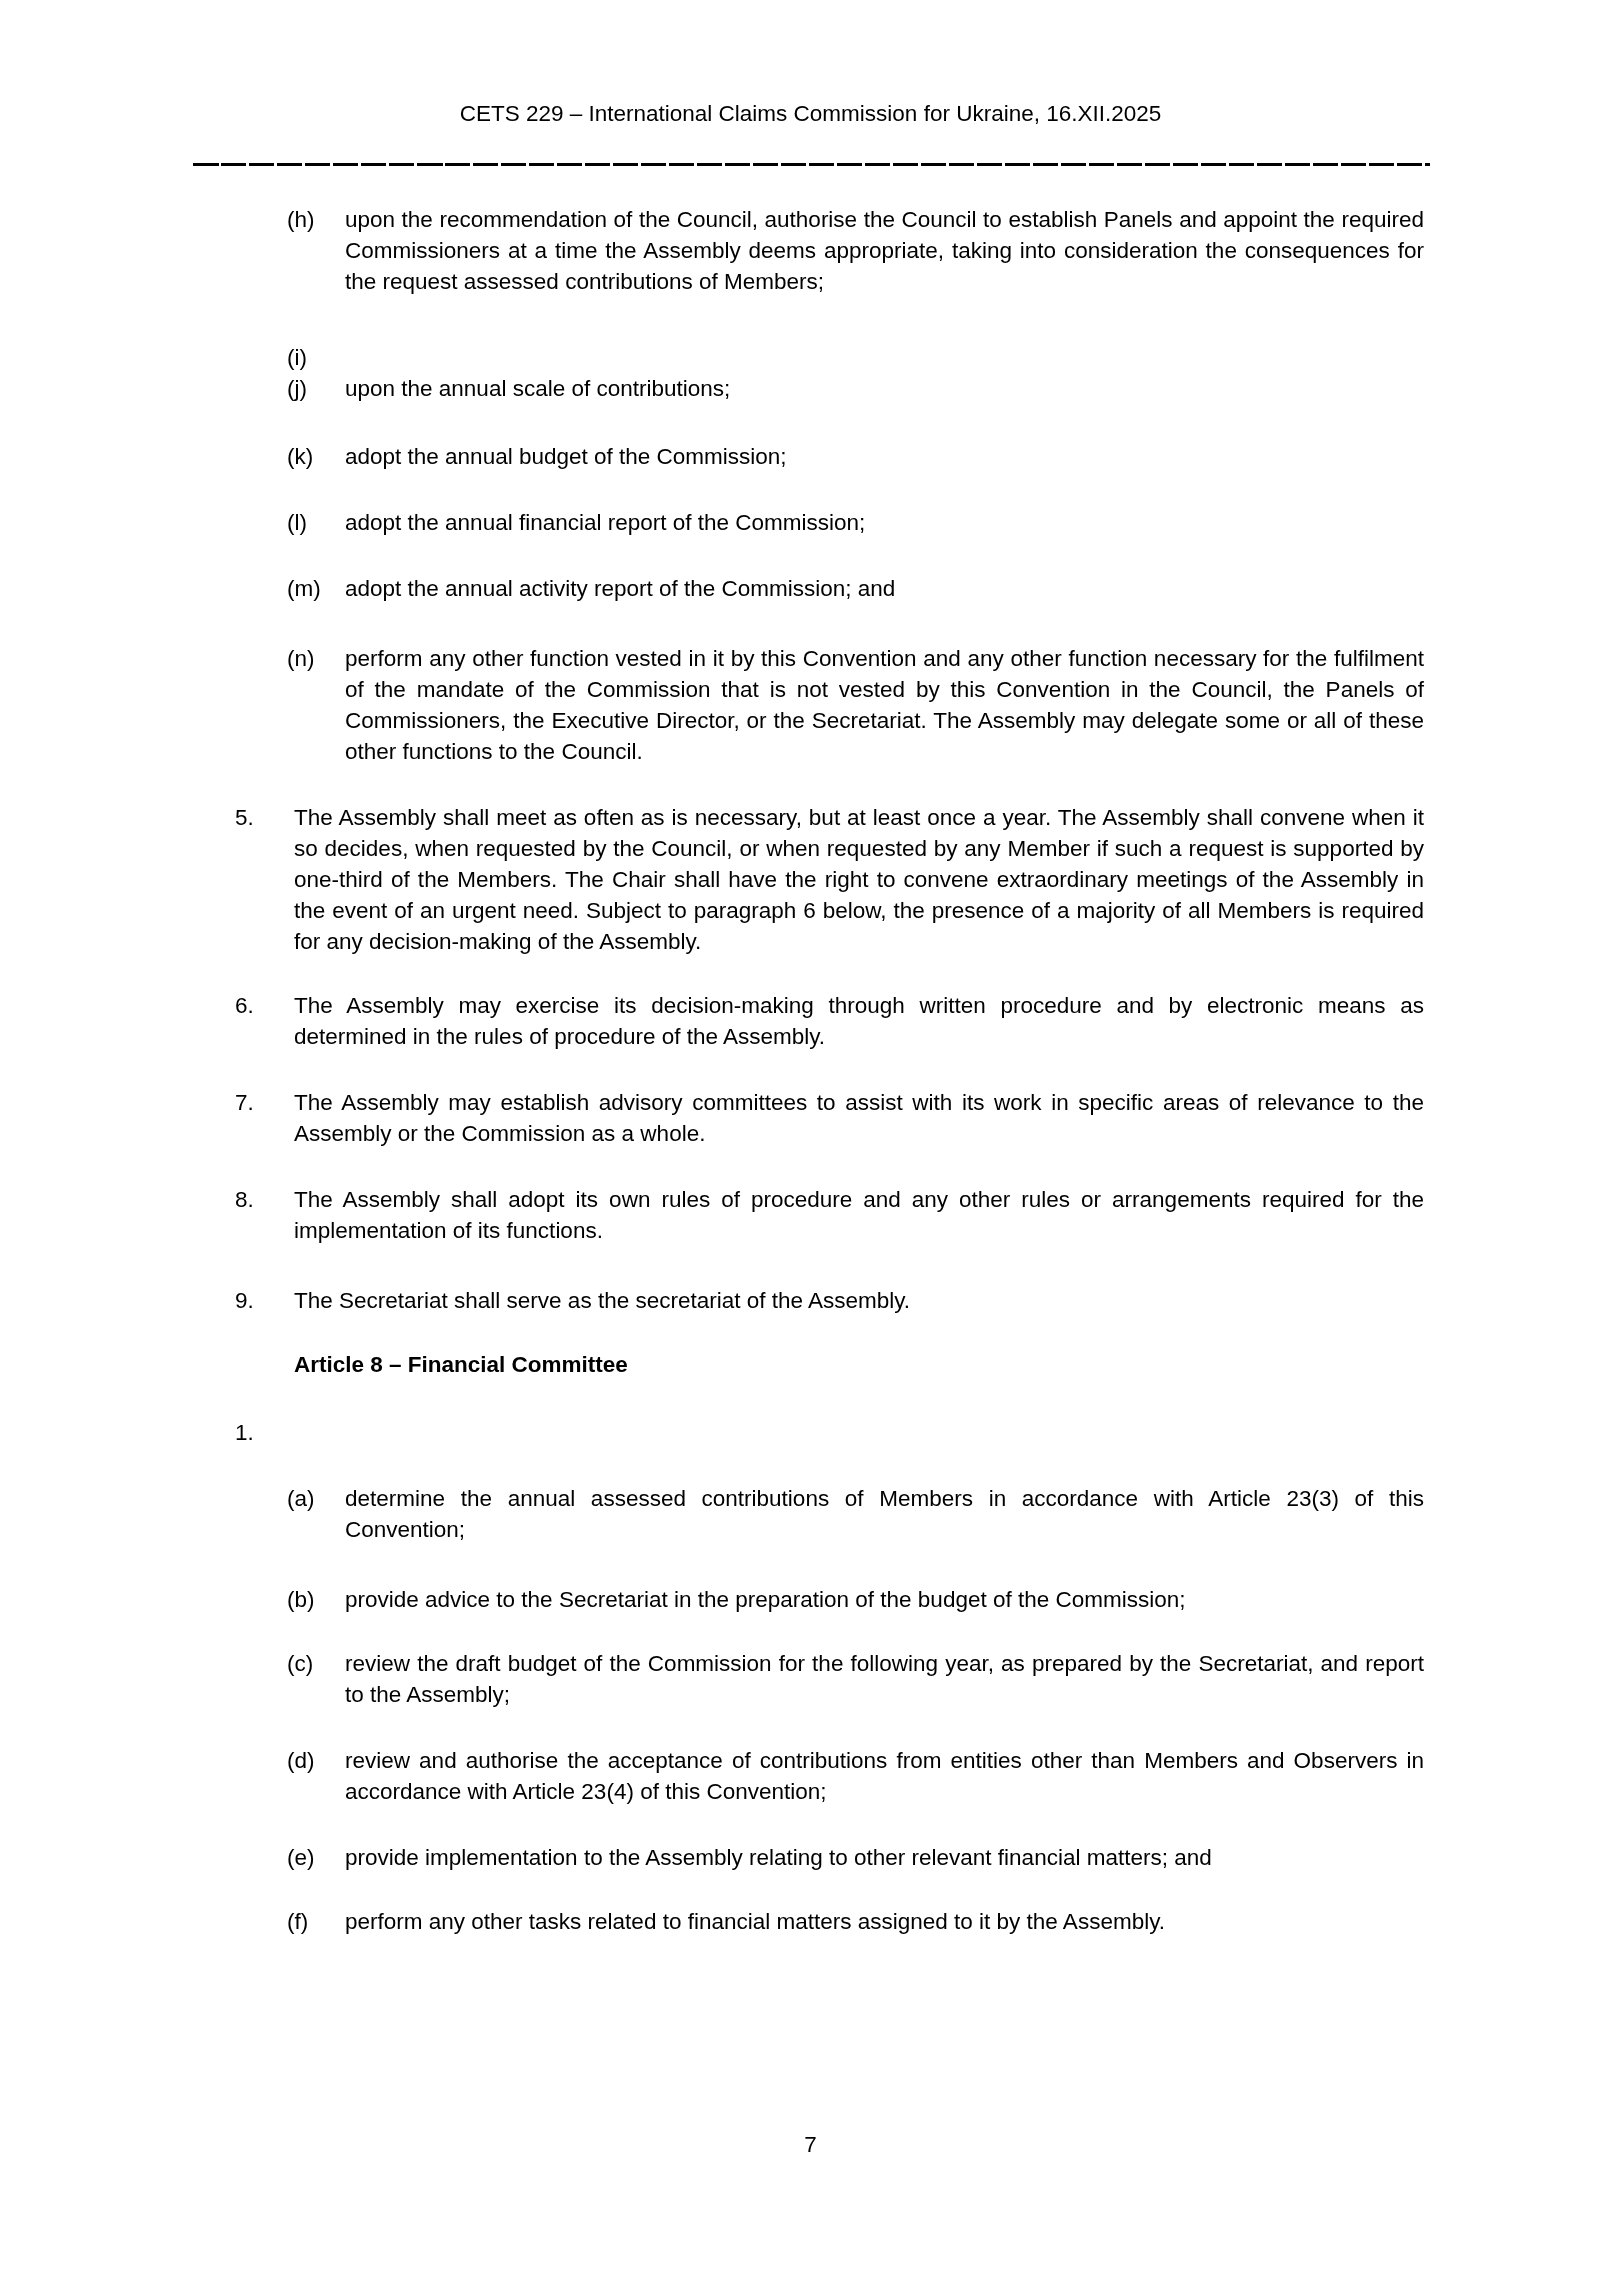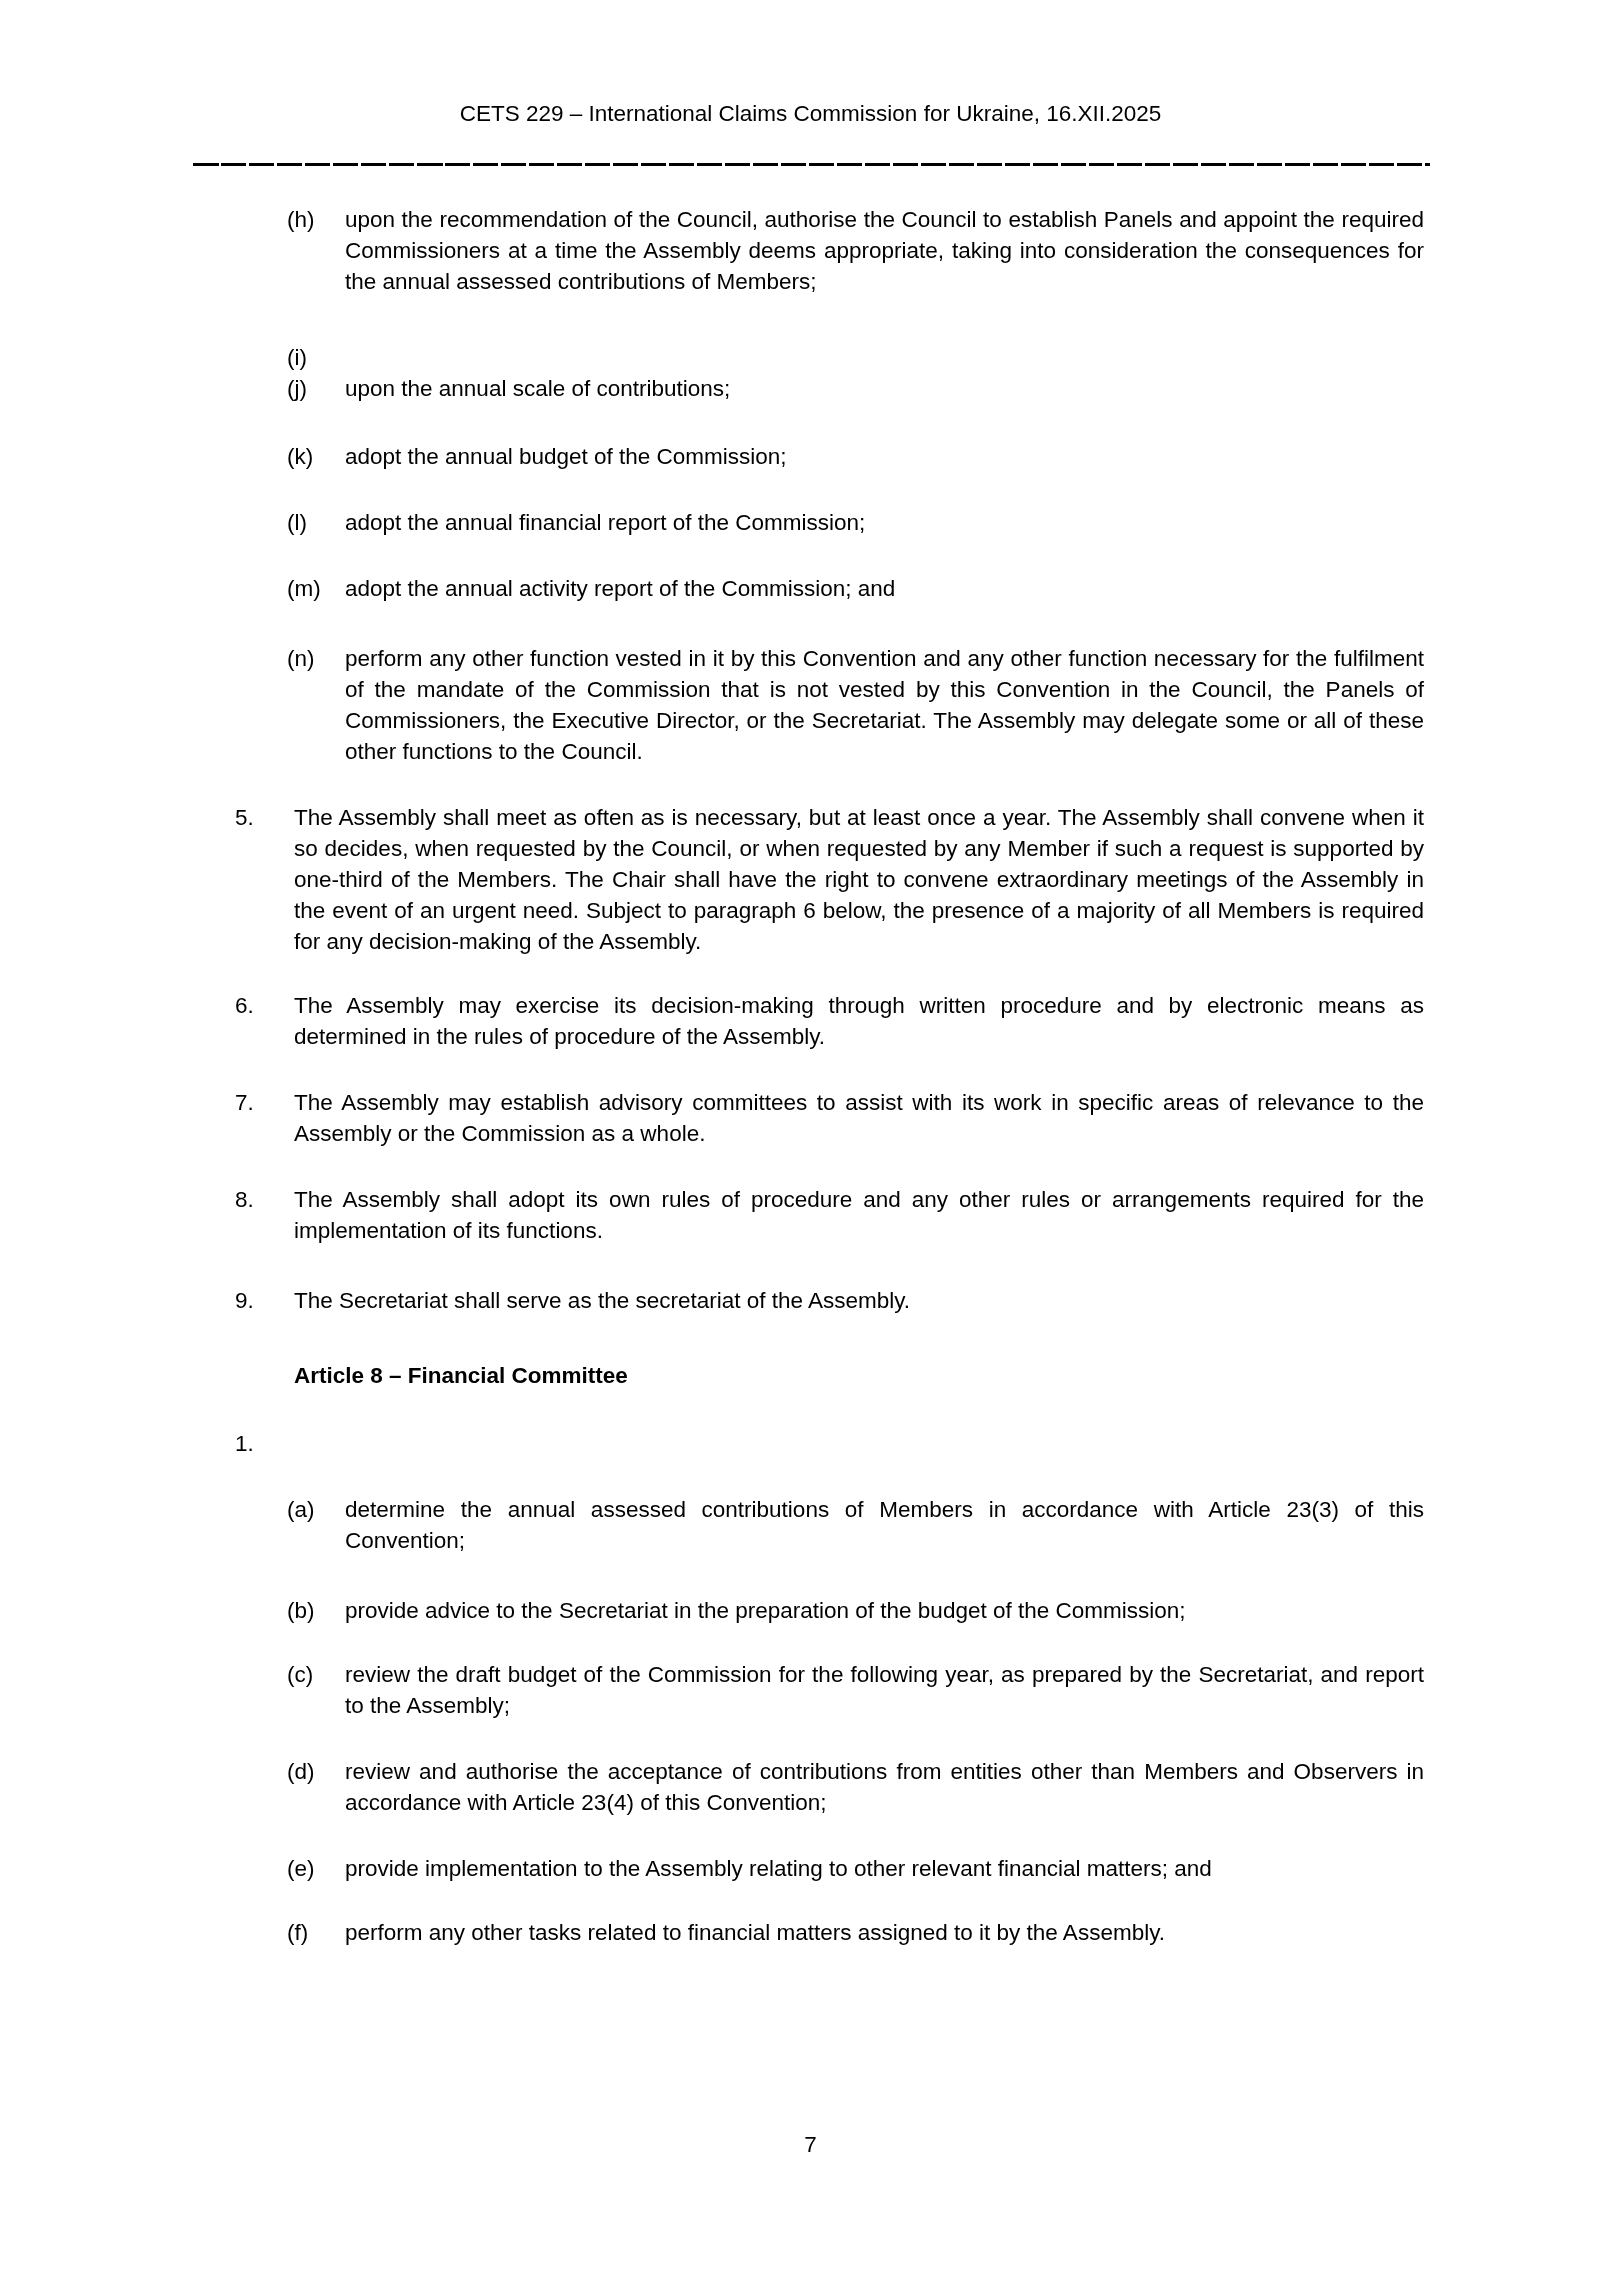--- a/index.html
+++ b/index.html
@@ -67,21 +67,21 @@
 
 <div class="page">
 
   <div class="header-title">CETS 229 – International Claims Commission for Ukraine, 16.XII.2025</div>
   <div class="header-rule"></div>
 
   <div class="content">
 
     <div class="item letter">
       <div class="lbl">(h)</div>
-      <div class="txt">upon the recommendation of the Council, authorise the Council to establish Panels and appoint the required Commissioners at a time the Assembly deems appropriate, taking into consideration the consequences for the annual assessed contributions of Members;</div>
+      <div class="txt">upon the recommendation of the Council, authorise the Council to establish Panels and appoint the required Commissioners at a time the Assembly deems appropriate, taking into consideration the consequences for the request assessed contributions of Members;</div>
     </div>
 
     <div class="item letter" style="margin-top:45px">
       <div class="lbl">(i)</div>
     </div>
 
     <div class="item letter" style="margin-top:0">
       <div class="lbl">(j)</div>
       <div class="txt">upon the annual scale of contributions;</div>
     </div>
@@ -124,21 +124,21 @@
     <div class="item num" style="margin-top:35px">
       <div class="lbl">8.</div>
       <div class="txt">The Assembly shall adopt its own rules of procedure and any other rules or arrangements required for the implementation of its functions.</div>
     </div>
 
     <div class="item num" style="margin-top:39px">
       <div class="lbl">9.</div>
       <div class="txt">The Secretariat shall serve as the secretariat of the Assembly.</div>
     </div>
 
-    <div class="article-heading" style="margin-top:44px">Article 8 – Financial Committee</div>
+    <div class="article-heading" style="margin-top:33px">Article 8 – Financial Committee</div>
 
     <div class="item num" style="margin-top:37px">
       <div class="lbl">1.</div>
     </div>
 
     <div class="item letter" style="margin-top:35px">
       <div class="lbl">(a)</div>
       <div class="txt">determine the annual assessed contributions of Members in accordance with Article 23(3) of this Convention;</div>
     </div>
 

